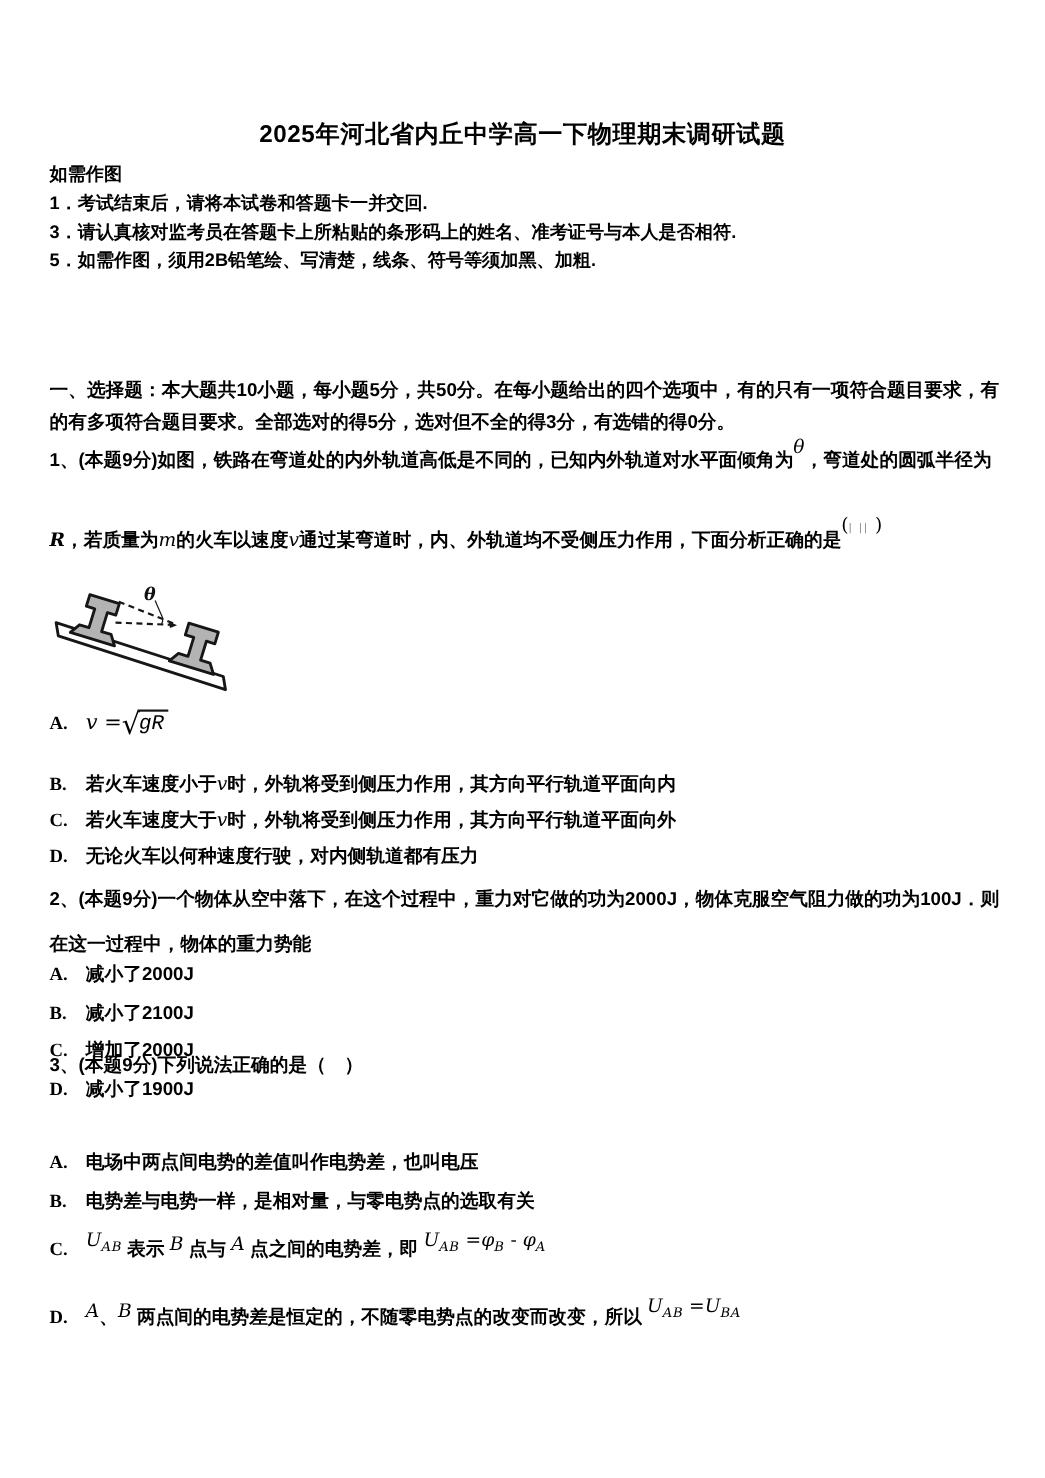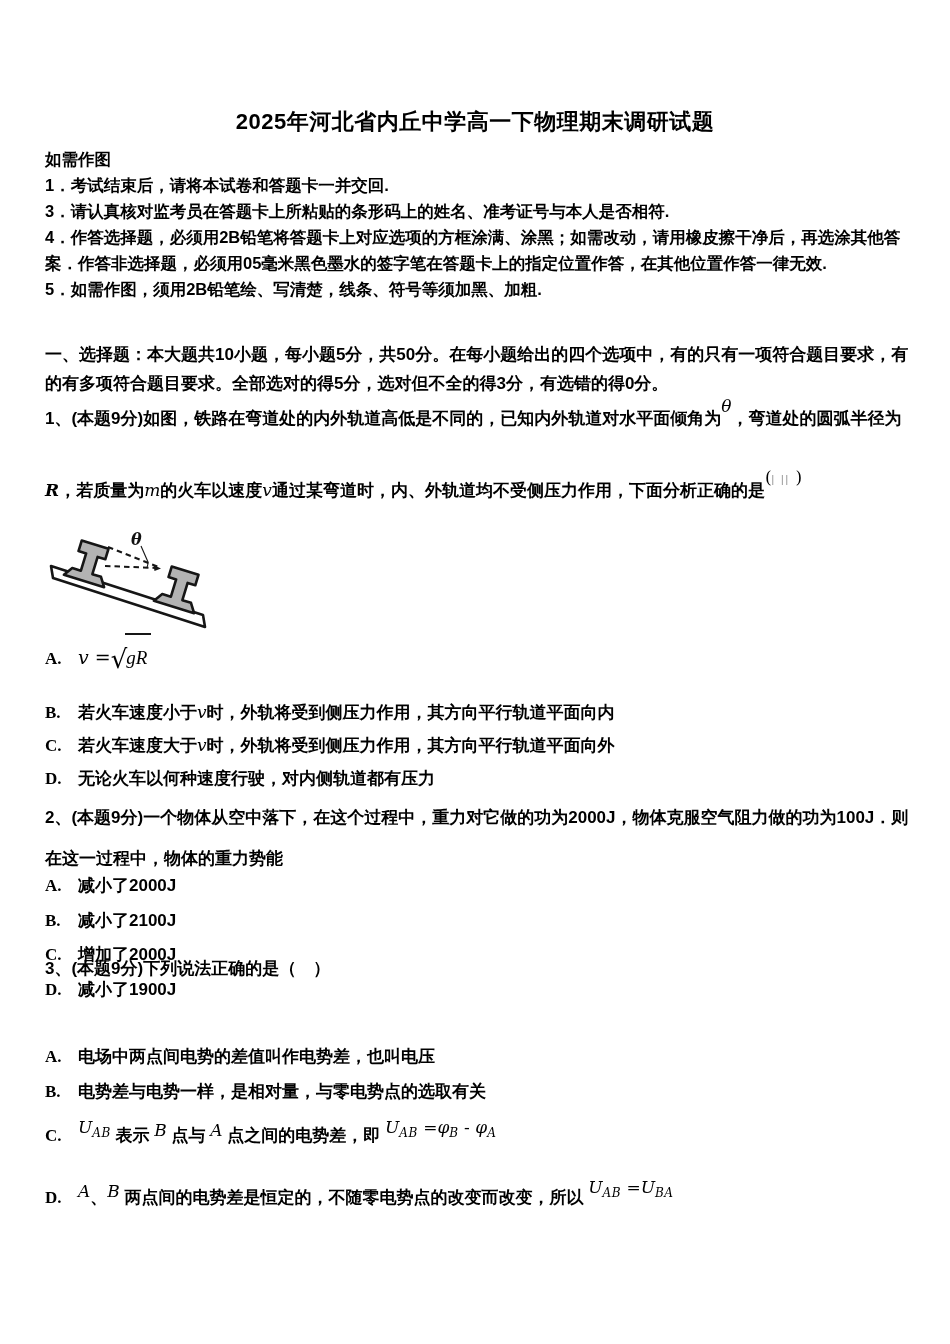--- a/index.html
+++ b/index.html
@@ -25,39 +25,38 @@
   #q1b{top:701px;} #q1c{top:734px;} #q1d{top:767px;}
   #q2a{top:874px;} #q2b{top:909px;} #q2c{top:943px;} #q2d{top:978px;}
   #q3a{top:1045px;} #q3b{top:1080px;} #q3c{top:1124px;} #q3d{top:1186px;}
   
   .tk-v{font-family:"DejaVu Serif",serif;font-style:italic;font-weight:500;}
   .tk-m{font-family:"DejaVu Serif",serif;font-weight:500;}
   .tk-s{font-family:"DejaVu Serif",serif;font-style:italic;font-weight:500;font-size:12px;vertical-align:-4px;letter-spacing:.5px;}
   .tk-f{color:#8a8a8a;font-size:10px;letter-spacing:2px;font-weight:400;}
   .tk-g{display:inline-block;}
   .rad{font-family:"DejaVu Serif",serif;font-size:26px;font-weight:400;vertical-align:-4px;margin-right:-2px;}
-  .radcnt{font-family:Liberation Serif, serif;font-style:italic;font-weight:500;border-top:2px solid #161616;padding:12px 4px 0 1px;margin-top:19px;}
+  .radcnt{font-family:Liberation Mono, monospace;font-style:italic;font-weight:500;border-top:2px solid #161616;padding:0 4px 0 1px;margin-top:19px;}
   
   .plank{fill:#ffffff;stroke:#161616;stroke-width:2.6;stroke-linejoin:round;}
   .rail{fill:#b3b3b3;stroke:#161616;stroke-width:2.6;stroke-linejoin:round;}
   .dash{stroke:#161616;stroke-width:2;stroke-dasharray:5.5 4;fill:none;}
   .thin{stroke:#161616;stroke-width:1.1;fill:none;}
   .arrowhead{fill:#161616;}
   .theta-t{font-family:"DejaVu Serif",serif;font-style:italic;font-size:16px;fill:#111;}
 </style>
 </head>
 <body>
 
 <div class="abs title">2025年河北省内丘中学高一下物理期末调研试题</div>
 
 <div class="abs notice">
   <div class="n-line">如需作图</div>
   <div class="n-line">1．考试结束后，请将本试卷和答题卡一并交回.</div>
   <div class="n-line">3．请认真核对监考员在答题卡上所粘贴的条形码上的姓名、准考证号与本人是否相符.</div>
-  <div class="n-line">4．作答选择题，必须用2B铅笔将答题卡上对应选项的方框涂满、涂黑；如需改动，请用橡皮擦干净后，再选涂其他答案．作答非选择题，必须用05毫米黑色墨水的签字笔在答题卡上的指定位置作答，在其他位置作答一律无效.</div>
   <div class="n-line">5．如需作图，须用2B铅笔绘、写清楚，线条、符号等须加黑、加粗.</div>
 </div>
 
 <div class="abs section-header">一、选择题：本大题共10小题，每小题5分，共50分。在每小题给出的四个选项中，有的只有一项符合题目要求，有的有多项符合题目要求。全部选对的得5分，选对但不全的得3分，有选错的得0分。</div>
 
 <div class="abs line q1l1"><span class="tk-t">1、(本题9分)如图，铁路在弯道处的内外轨道高低是不同的，已知内外轨道对水平面倾角为</span><span class="tk-g" style="position: relative; top: -12px; display: inline-block;"><span class="tk-v">θ</span></span><span class="tk-t">，弯道处的圆弧半径为</span></div>
 <div class="abs line q1l2"><span class="tk-v" style="font-weight: 700;">R</span><span class="tk-t">，若质量为</span><span class="tk-v">m</span><span class="tk-t">的火车以速度</span><span class="tk-v">v</span><span class="tk-t">通过某弯道时，内、外轨道均不受侧压力作用，下面分析正确的是</span><span class="tk-g" style="position: relative; top: -13px; display: inline-block;"><span class="tk-m">(</span><span class="tk-f">| ||</span><span class="tk-m"> )</span></span></div>
 
 <svg class="abs fig" viewBox="0 0 200 126" aria-hidden="true">
   <polygon class="plank" points="21,51 173,100 175,112 23,63"></polygon>

